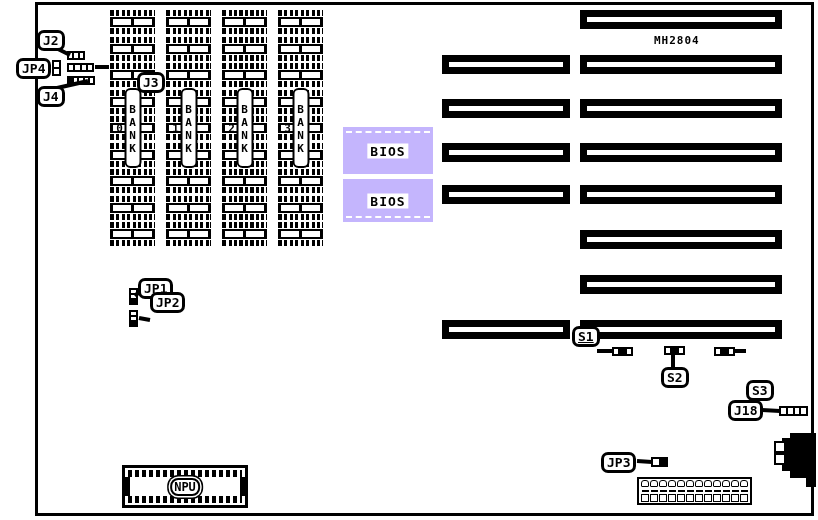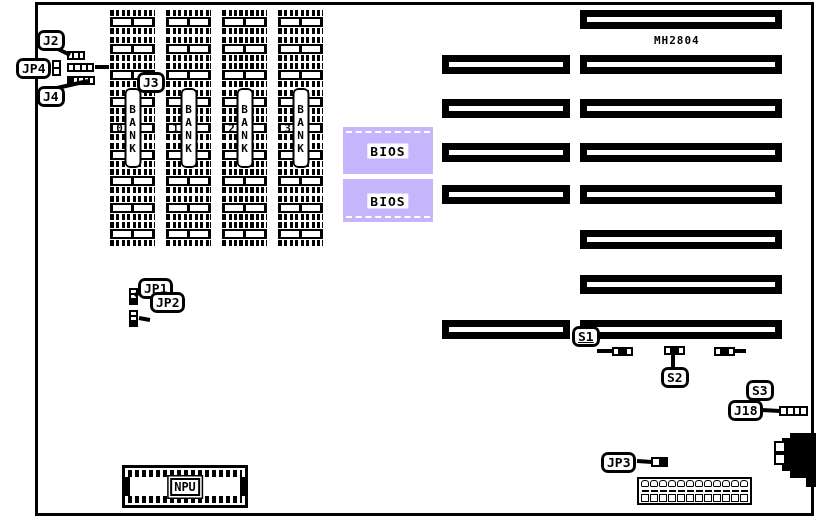--- a/index.html
+++ b/index.html
@@ -38,21 +38,21 @@
   
   #part-number{position:absolute;left:654px;top:34px;font-size:11px;letter-spacing:1px;font-weight:bold;}
   
   #npu-socket{position:absolute;left:122px;top:465px;width:126px;height:43px;
               border:3px solid #000;box-sizing:border-box;}
   #npu-socket .sockpins{position:absolute;left:3px;right:3px;height:7px;
               background:repeating-linear-gradient(90deg,#000 0 4px,#fff 4px 7px);}
   #npu-socket .sidebar{position:absolute;top:9px;bottom:9px;width:5px;background:#000;}
   #npu-socket .tab{position:absolute;left:50%;transform:translateX(-50%);width:7px;height:6px;background:#000;}
   #npu-label{position:absolute;left:50%;top:50%;transform:translate(-50%,-50%);
-             background:#fff;border:2px solid #000;border-radius:0;
+             background:#fff;border:2px solid #000;border-radius:8px;
              box-shadow:0 0 0 1.5px #fff,0 0 0 3px #000;
              font-weight:bold;font-size:12px;line-height:14px;padding:0 2px;z-index:4;}
   
   #power-conn{position:absolute;left:637px;top:477px;width:115px;height:28px;
               border:2.5px solid #000;box-sizing:border-box;display:flex;
               justify-content:space-between;padding:1px 2px;}
   #power-conn .pcol{display:flex;flex-direction:column;align-items:center;justify-content:space-between;width:8px;}
   #power-conn .pin{width:6px;height:5px;border:1.5px solid #000;border-radius:3px 3px 1px 1px;background:#fff;}
   #power-conn .dashh{width:7px;height:2px;background:#000;}
   #power-conn .sq{width:6px;height:6px;border:1.5px solid #000;background:#fff;}

